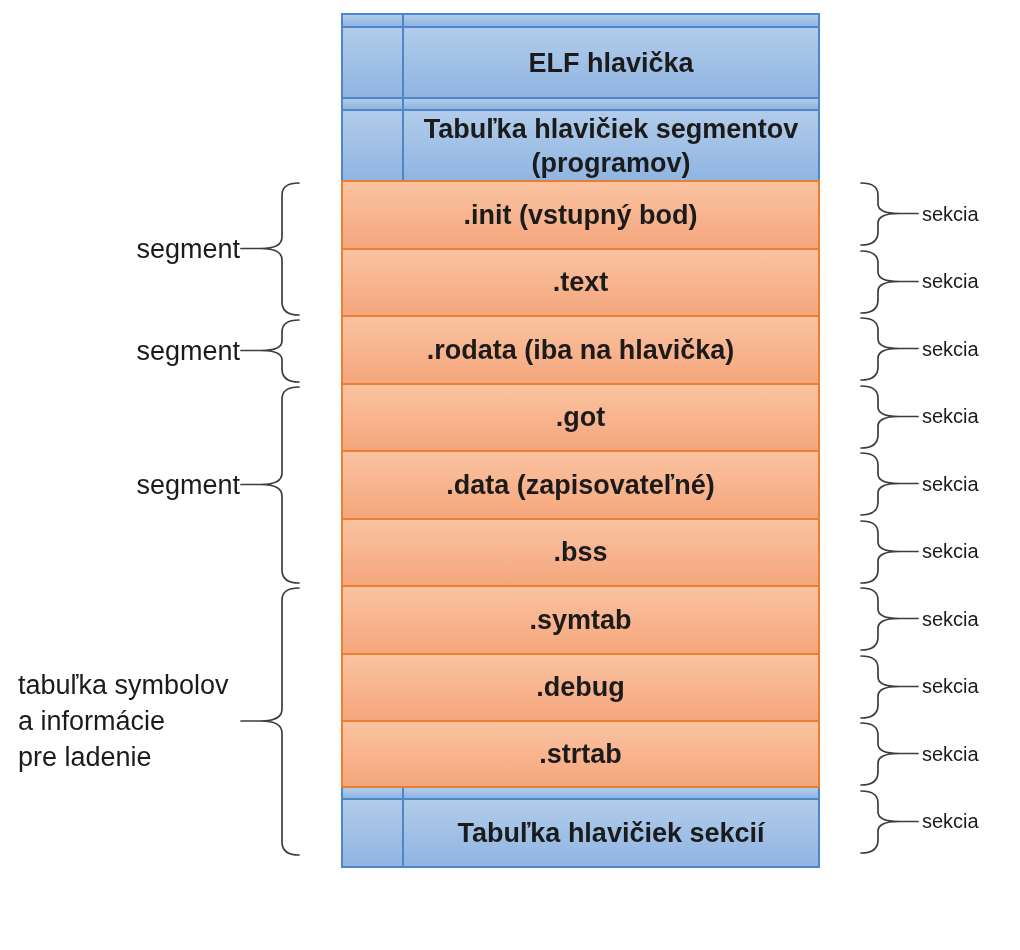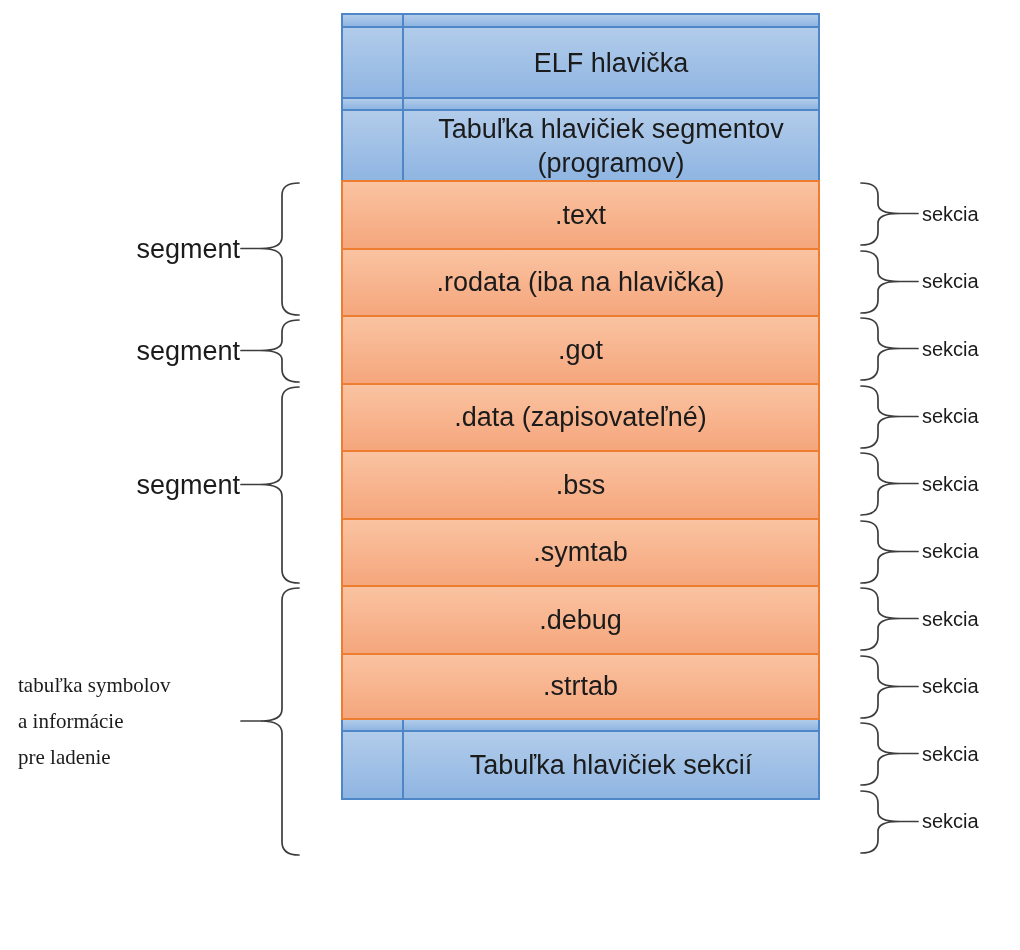--- a/index.html
+++ b/index.html
@@ -34,20 +34,21 @@
   }
   .row{
     position:relative;
     width:100%;
     display:flex;
     align-items:center;
     justify-content:center;
     text-align:center;
     font-size:27px;
     line-height:34px;
+    font-weight:bold;
   }
   .row.blue{
     background:linear-gradient(180deg,var(--blue-top),var(--blue-bot));
     border-left:2px solid var(--blue-border);
     border-right:2px solid var(--blue-border);
     border-top:2px solid var(--blue-border);
   }
   .row.blue .divider{
     position:absolute;
     left:0;top:0;bottom:0;
@@ -90,24 +91,23 @@
     width:130px;
     text-align:right;
     font-size:27px;
     transform:translateY(-50%);
     white-space:nowrap;
   }
   .symtab-label{
     position:absolute;
     left:18px;
     top:667px;
-    font-size:21px;
+    font-size:27px;
     line-height:36px;
     text-align:left;
-    font-family:Liberation Serif, serif;
   }
   .sekcia-label{
     position:absolute;
     left:922px;
     font-size:20px;
     transform:translateY(-50%);
     white-space:nowrap;
   }
 </style>
 </head>
@@ -124,20 +124,23 @@
       <div class="cell-text">ELF hlavička</div>
     </div>
     <div class="row blue h-thin-b">
         <div class="divider"></div>
       </div>
     <div class="row blue h-big">
       <div class="divider"></div>
       <div class="cell-text">Tabuľka hlavičiek segmentov (programov)</div>
     </div>
 
+    <div class="row orange">
+        <span>.init (vstupný bod)</span>
+      </div>
     <div class="row orange">
         <span>.text</span>
       </div>
     <div class="row orange">
         <span>.rodata (iba na hlavička)</span>
       </div>
     <div class="row orange">
         <span>.got</span>
       </div>
     <div class="row orange">

